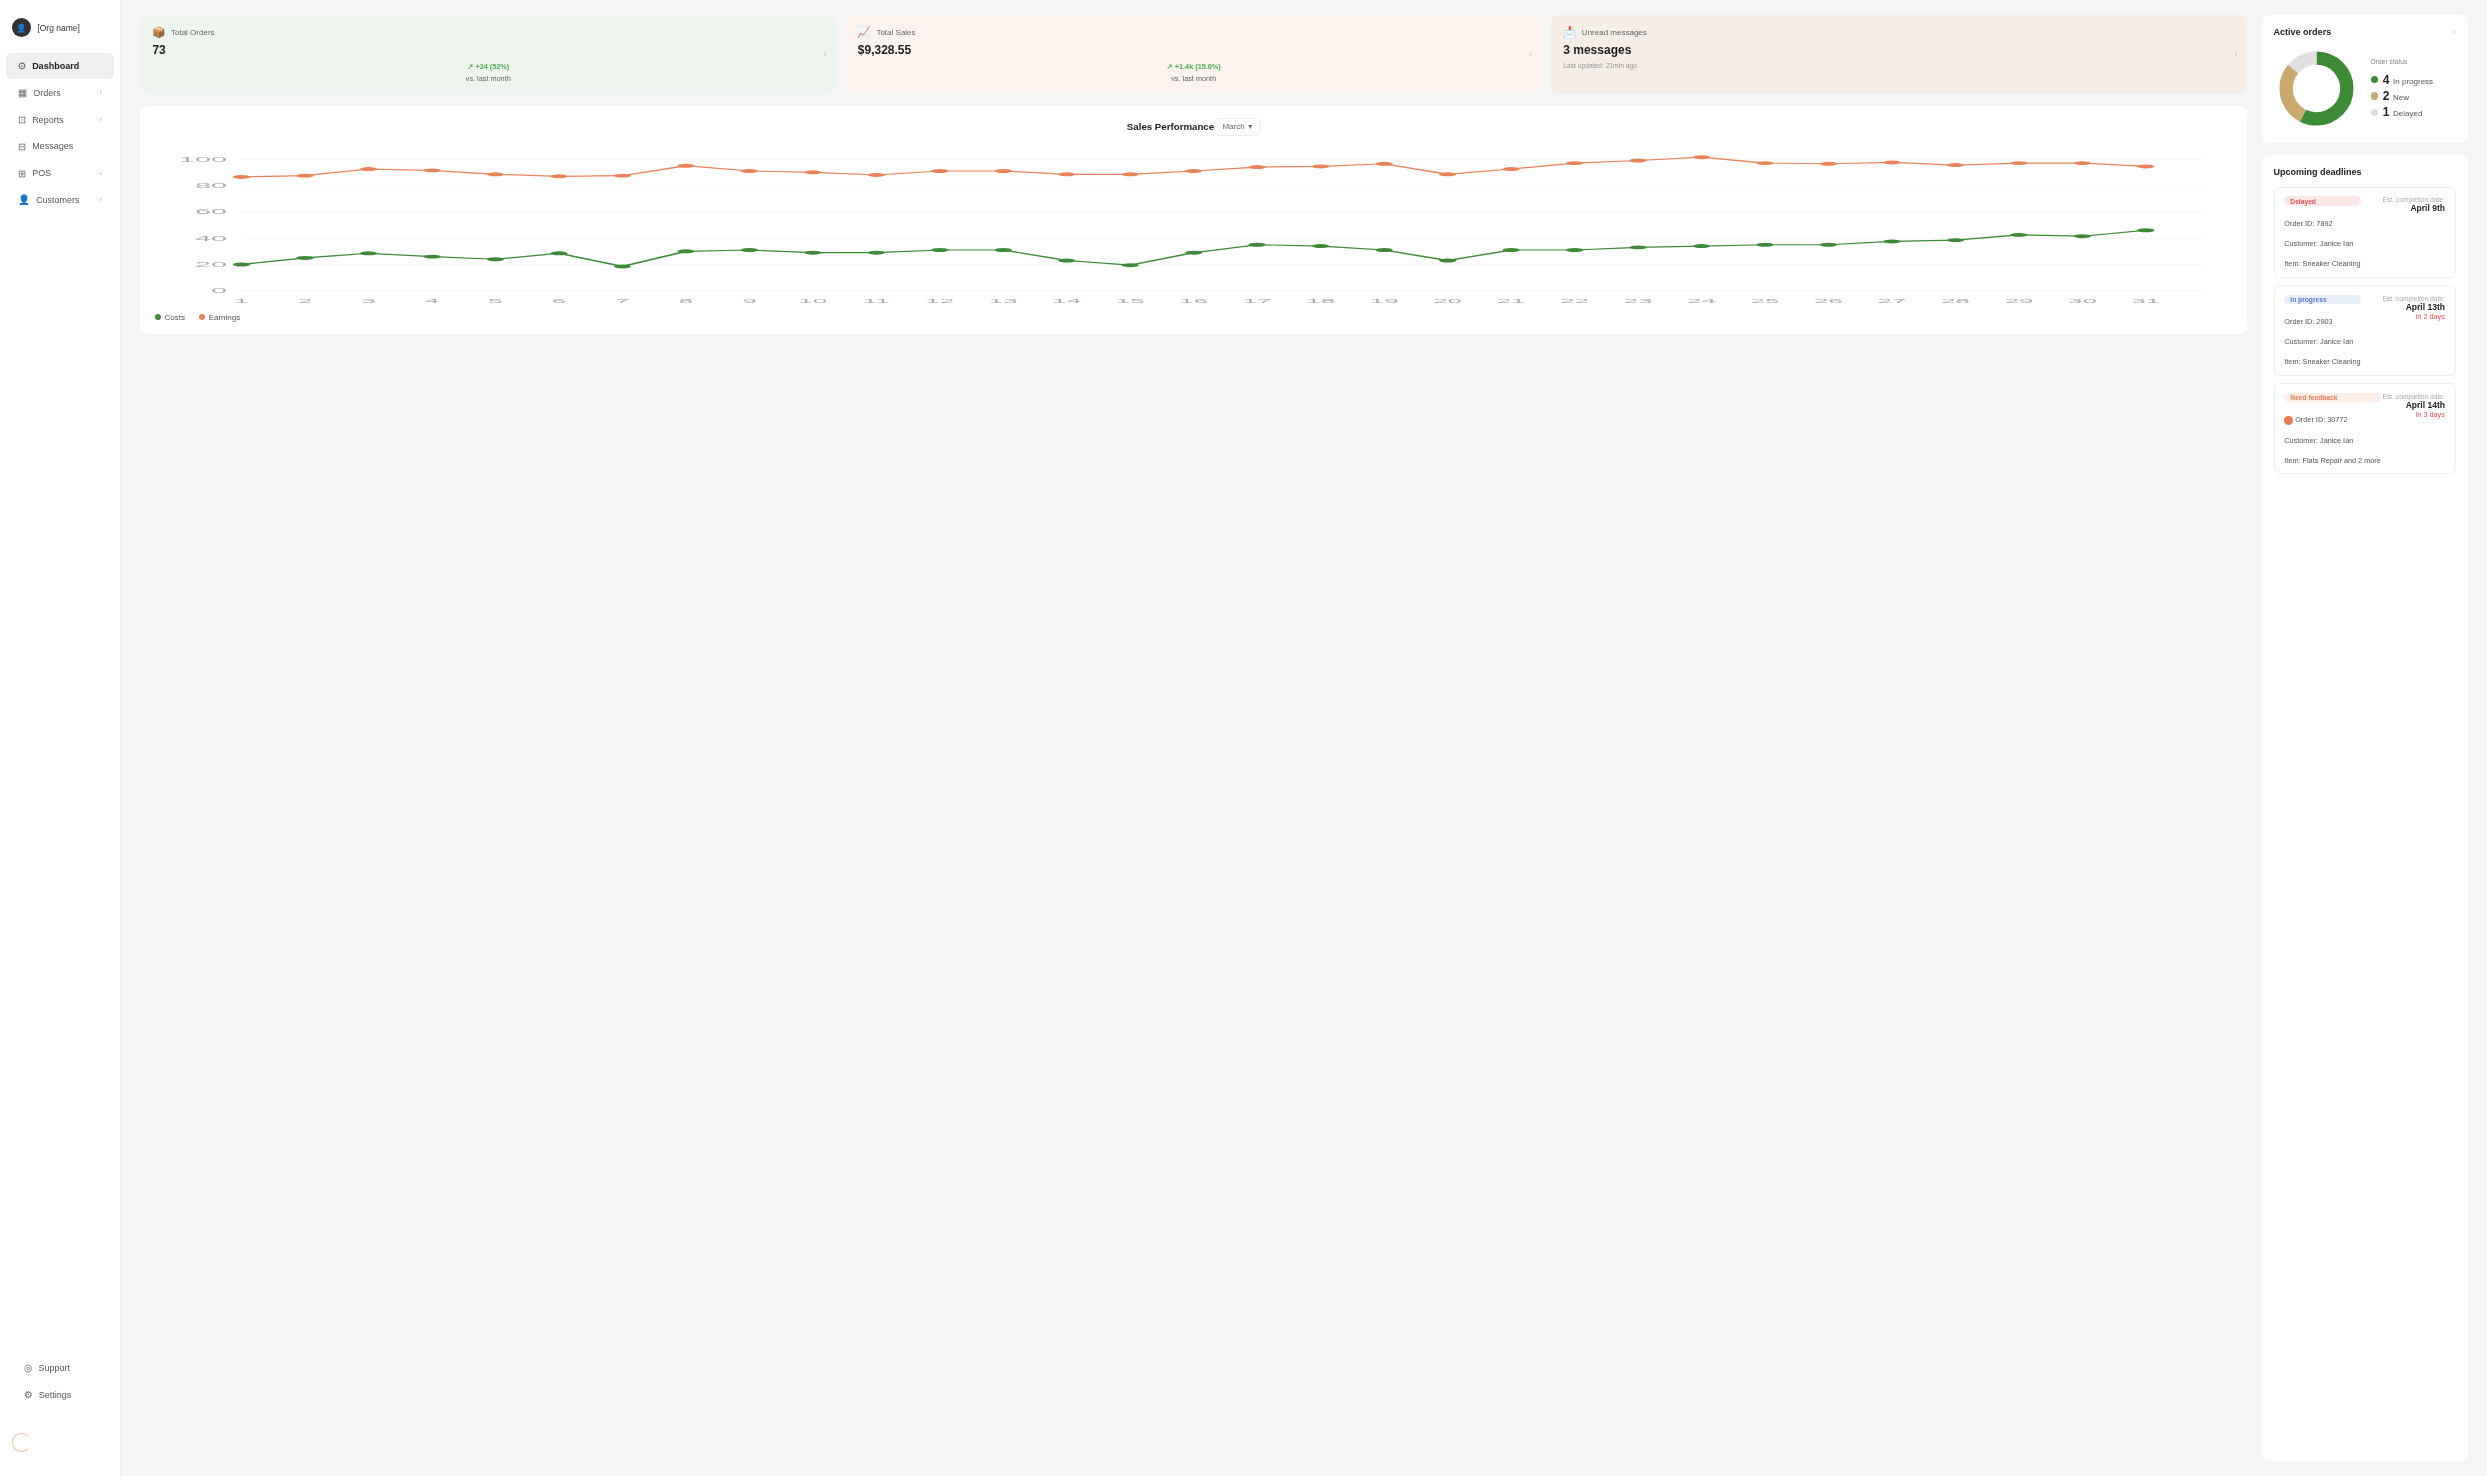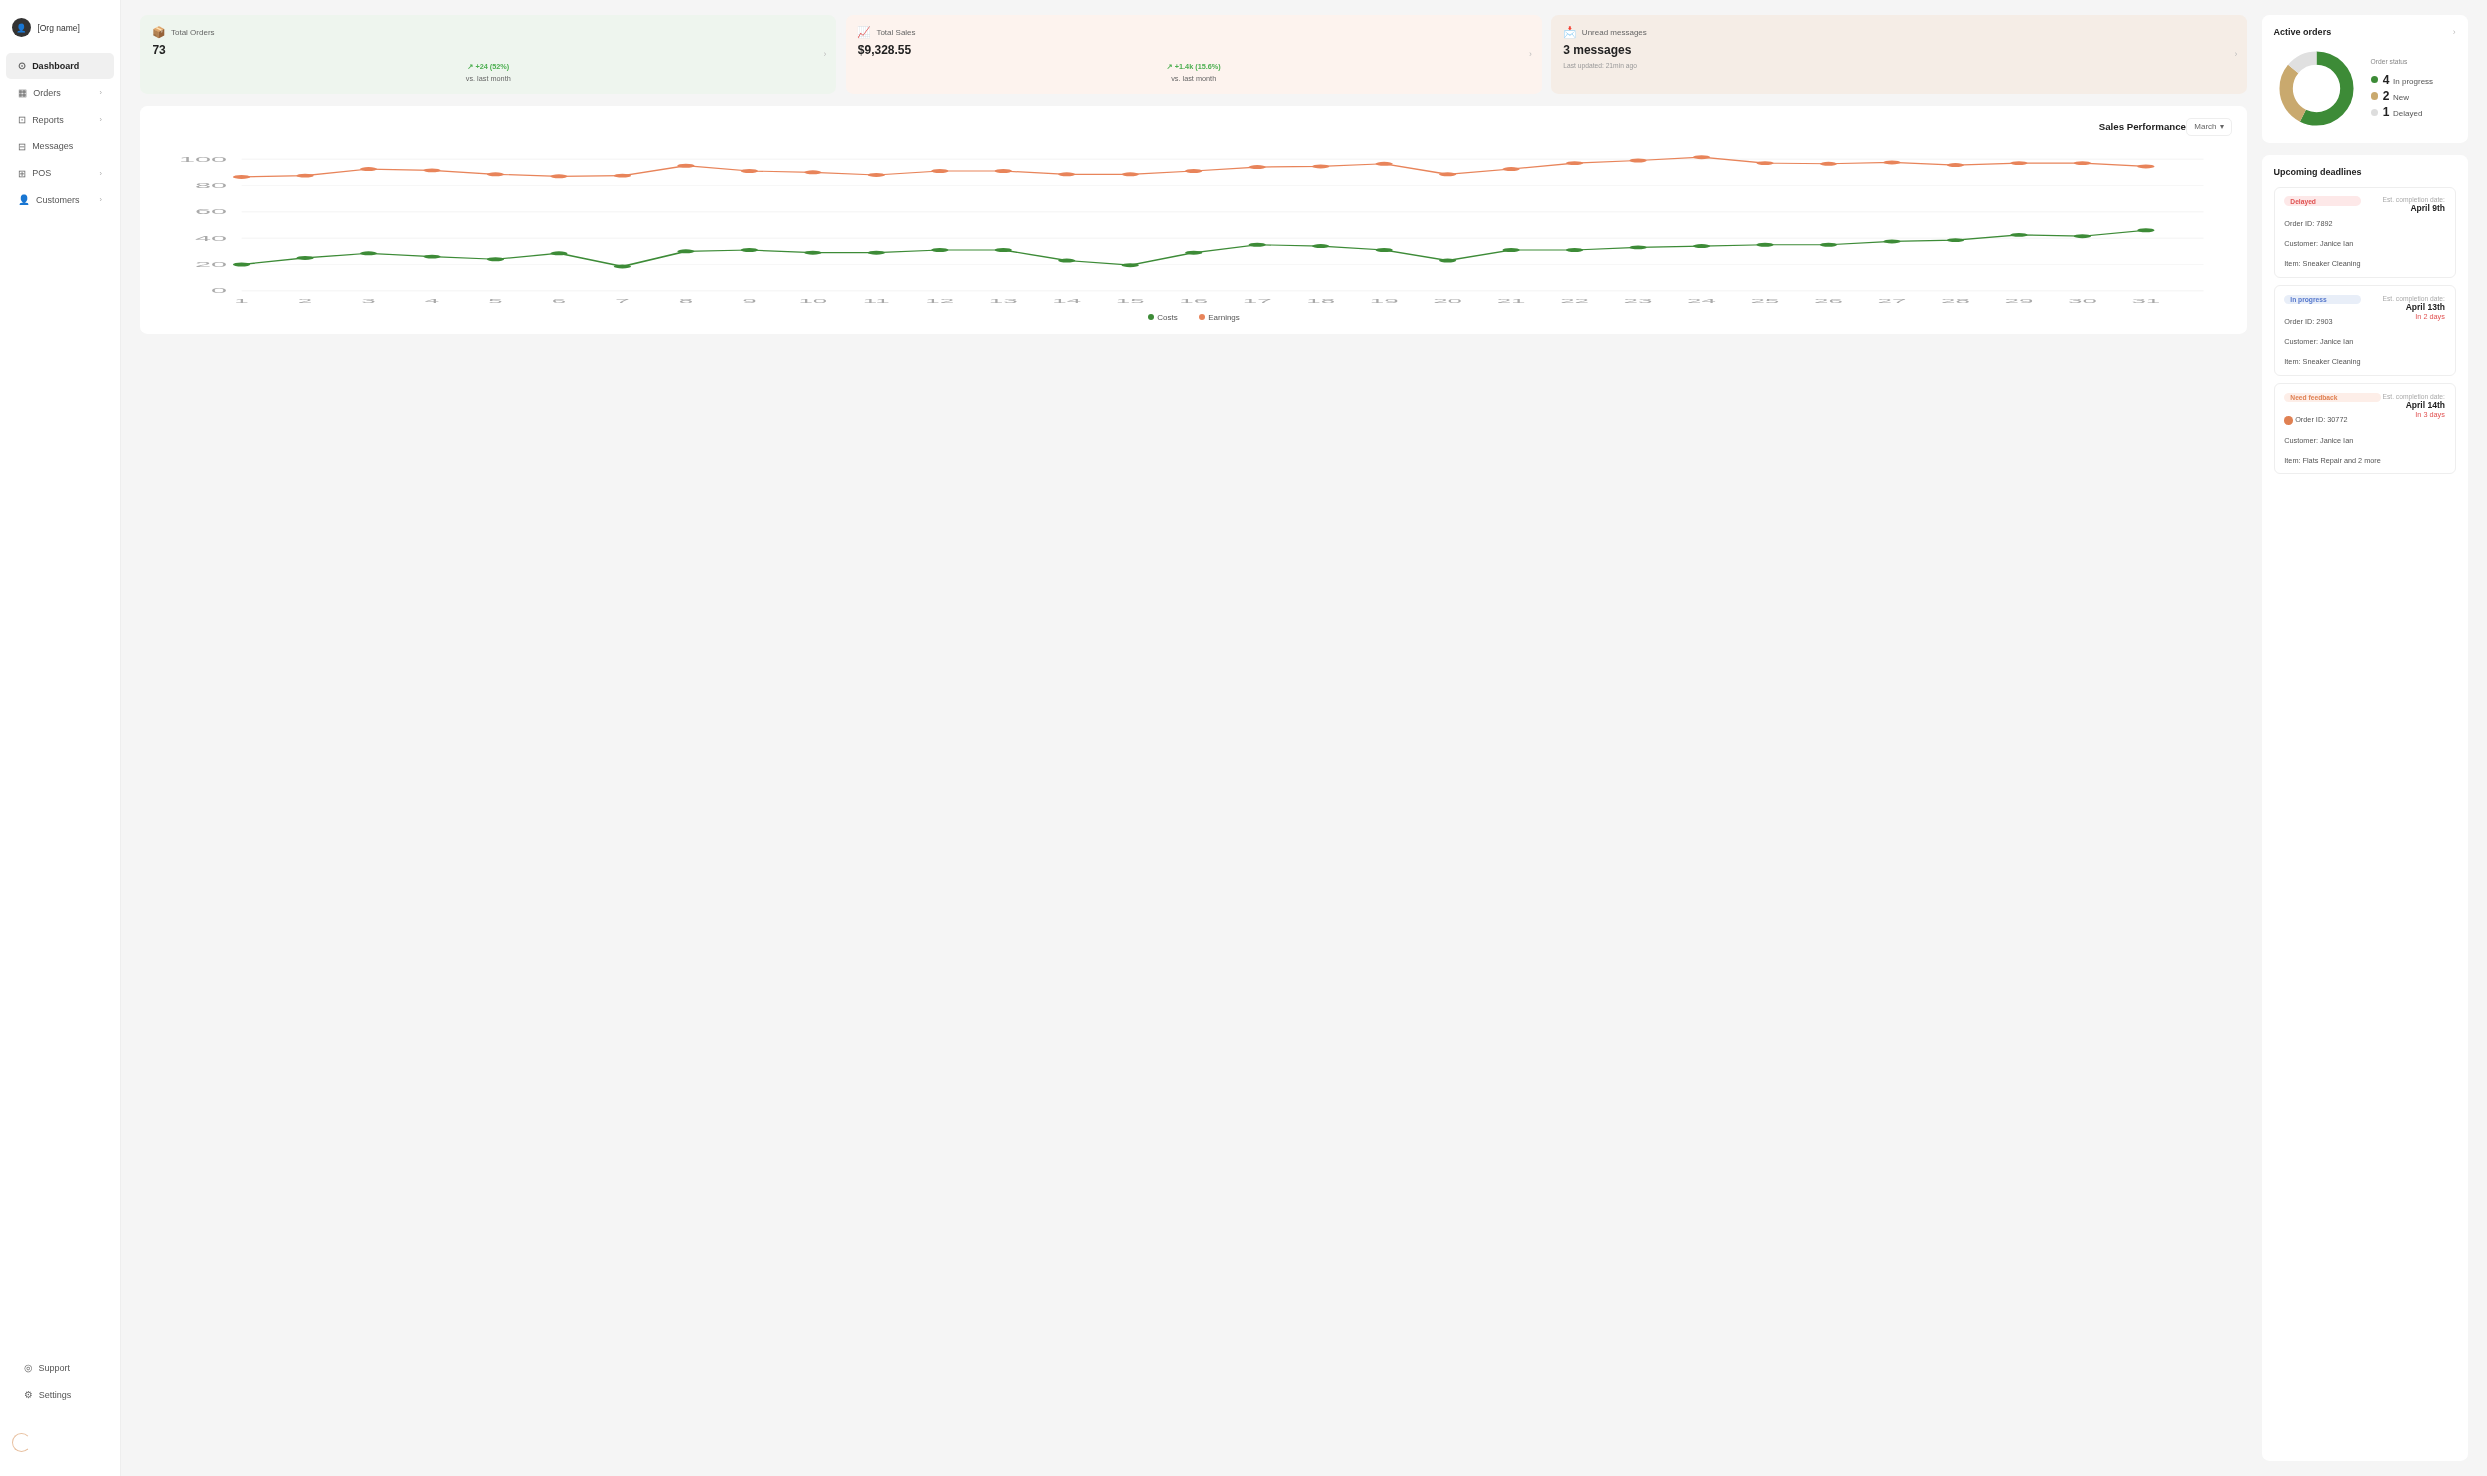--- a/index.html
+++ b/index.html
@@ -97,31 +97,31 @@
     .stat-card-value { font-size: 12px; font-weight: 700; color: #222; }
     .stat-card-change { font-size: 7.3px; color: #666; display: flex; align-items: center; gap: 2.4px; flex-direction: column; }
     .change-up { color: #4caf50; font-weight: 600; }
     .stat-card-note { font-size: 6.7px; color: #999; }
 
     
     .chart-card {
       background: #fff; border-radius: 7.3px; padding: 12px 14.6px;
     }
     .chart-header {
-      display: flex; align-items: center; justify-content: flex-end; margin-bottom: 9.7px;
+      display: flex; align-items: center; justify-content: center; margin-bottom: 9.7px;
     }
     .chart-title { font-size: 9.7px; font-weight: 600; color: #222; }
     .month-selector {
       display: flex; align-items: center; gap: 3.6px;
       font-size: 8px; color: #666; cursor: pointer;
       border: 0.6px solid #eee; padding: 3.6px 7.3px; border-radius: 4.9px;
     }
 
     svg.chart { width: 100%; height: 158px; }
-    .chart-legend { display: flex; gap: 21px; justify-content: center; margin-top: 7.3px; }
+    .chart-legend { display: flex; gap: 14px; margin-top: 7.3px; }
     .legend-item { display: flex; align-items: center; gap: 3.6px; font-size: 8px; color: #555; }
     .legend-dot { width: 6px; height: 6px; border-radius: 50%; }
 
     
     .active-orders-card {
       background: #fff; border-radius: 7.3px; padding: 12px;
     }
     .active-orders-header {
       display: flex; align-items: center; justify-content: space-between; margin-bottom: 9.7px;
     }

